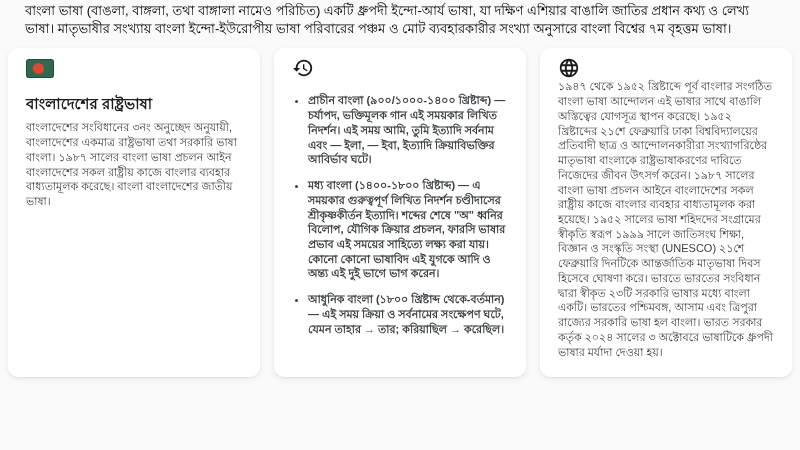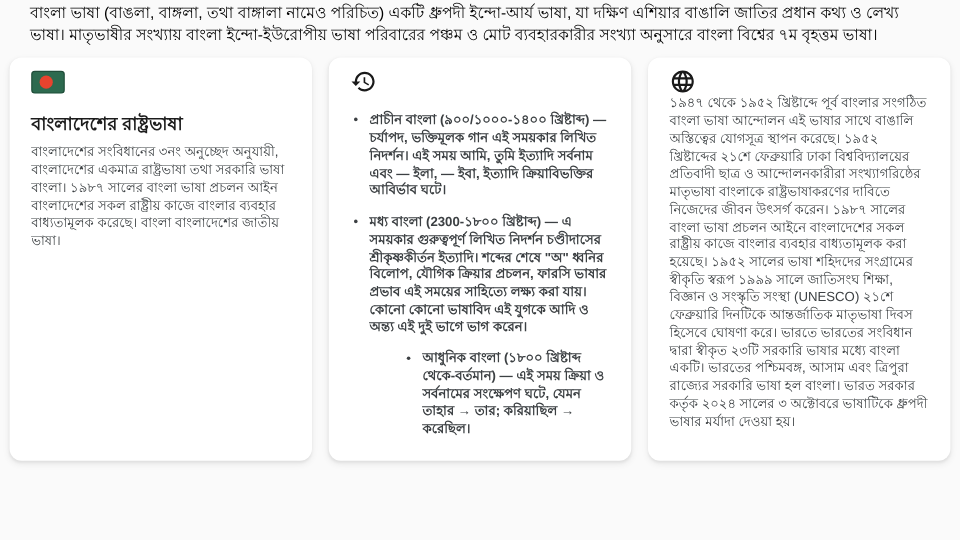--- a/index.html
+++ b/index.html
@@ -41,21 +41,21 @@
   .card-body {
     font-size: 11px; line-height: 1.34; color: #3c4043; margin: 0;
   }
   .card-list {
     margin: 14px 0 0; padding-left: 16px; font-weight: bold;
   }
   .card-list li {
     font-size: 11px; line-height: 1.34; color: #3c4043;
     margin-bottom: 11px;
   }
-  .card-list li:last-child { margin-bottom: 0; margin-left: 44px; }
+  .card-list li:last-child { margin-bottom: 0; }
 
   
   .flag {
     width: 28px; height: 19px; border-radius: 3px;
     background: #2d6a4f; position: relative;
     box-shadow: inset 0 0 0 1px rgba(0,0,0,.28);
   }
   .flag .flag-circle {
     position: absolute; width: 11px; height: 11px; border-radius: 50%;
     background: #e8432e; top: 4px; left: 7px;
@@ -84,21 +84,21 @@
     </section>
 
     <section class="card">
       <div class="icon-wrap">
         <svg class="glyph" width="22" height="22" viewBox="0 0 24 24">
           <path fill="#1a1a1a" d="M13 3c-4.97 0-9 4.03-9 9H1l3.89 3.89.07.14L9 12H6c0-3.87 3.13-7 7-7s7 3.13 7 7-3.13 7-7 7c-1.93 0-3.68-.79-4.94-2.06l-1.42 1.42C8.27 19.99 10.51 21 13 21c4.97 0 9-4.03 9-9s-4.03-9-9-9zm-1 5v5l4.28 2.54.72-1.21-3.5-2.08V8H12z"></path>
         </svg>
       </div>
       <ul class="card-list">
         <li>প্রাচীন বাংলা (৯০০/১০০০-১৪০০ খ্রিষ্টাব্দ) — চর্যাপদ, ভক্তিমূলক গান এই সময়কার লিখিত নিদর্শন। এই সময় আমি, তুমি ইত্যাদি সর্বনাম এবং — ইলা, — ইবা, ইত্যাদি ক্রিয়াবিভক্তির আবির্ভাব ঘটে।</li>
-        <li>মধ্য বাংলা (2300-১৮০০ খ্রিষ্টাব্দ) — এ সময়কার গুরুত্বপূর্ণ লিখিত নিদর্শন চণ্ডীদাসের শ্রীকৃষ্ণকীর্তন ইত্যাদি। শব্দের শেষে "অ" ধ্বনির বিলোপ, যৌগিক ক্রিয়ার প্রচলন, ফারসি ভাষার প্রভাব এই সময়ের সাহিত্যে লক্ষ্য করা যায়। কোনো কোনো ভাষাবিদ এই যুগকে আদি ও অন্ত্য এই দুই ভাগে ভাগ করেন।</li>
+        <li>মধ্য বাংলা (১৪০০-১৮০০ খ্রিষ্টাব্দ) — এ সময়কার গুরুত্বপূর্ণ লিখিত নিদর্শন চণ্ডীদাসের শ্রীকৃষ্ণকীর্তন ইত্যাদি। শব্দের শেষে "অ" ধ্বনির বিলোপ, যৌগিক ক্রিয়ার প্রচলন, ফারসি ভাষার প্রভাব এই সময়ের সাহিত্যে লক্ষ্য করা যায়। কোনো কোনো ভাষাবিদ এই যুগকে আদি ও অন্ত্য এই দুই ভাগে ভাগ করেন।</li>
         <li>আধুনিক বাংলা (১৮০০ খ্রিষ্টাব্দ থেকে-বর্তমান) — এই সময় ক্রিয়া ও সর্বনামের সংক্ষেপণ ঘটে, যেমন তাহার → তার; করিয়াছিল → করেছিল।</li>
       </ul>
     </section>
 
     <section class="card">
       <div class="icon-wrap">
         <svg class="glyph" width="22" height="22" viewBox="0 0 24 24">
           <path fill="#1a1a1a" d="M11.99 2C6.47 2 2 6.48 2 12s4.47 10 9.99 10C17.52 22 22 17.52 22 12S17.52 2 11.99 2zm6.93 6h-2.95c-.32-1.25-.78-2.45-1.38-3.56 1.84.63 3.37 1.91 4.33 3.56zM12 4.04c.83 1.2 1.48 2.53 1.91 3.96h-3.82c.43-1.43 1.08-2.76 1.91-3.96zM4.26 14C4.1 13.36 4 12.69 4 12s.1-1.36.26-2h3.38c-.08.66-.14 1.32-.14 2 0 .68.06 1.34.14 2H4.26zm.82 2h2.95c.32 1.25.78 2.45 1.38 3.56-1.84-.63-3.37-1.9-4.33-3.56zm2.95-8H5.08c.96-1.66 2.49-2.93 4.33-3.56C8.81 5.55 8.35 6.75 8.03 8zM12 19.96c-.83-1.2-1.48-2.53-1.91-3.96h3.82c-.43 1.43-1.08 2.76-1.91 3.96zM14.34 14H9.66c-.09-.66-.16-1.32-.16-2 0-.68.07-1.35.16-2h4.68c.09.65.16 1.32.16 2 0 .68-.07 1.34-.16 2zm.25 5.56c.6-1.11 1.06-2.31 1.38-3.56h2.95c-.96 1.65-2.49 2.93-4.33 3.56zM16.36 14c.08-.66.14-1.32.14-2 0-.68-.06-1.34-.14-2h3.38c.16.64.26 1.31.26 2s-.1 1.36-.26 2h-3.38z"></path>
         </svg>
       </div>

